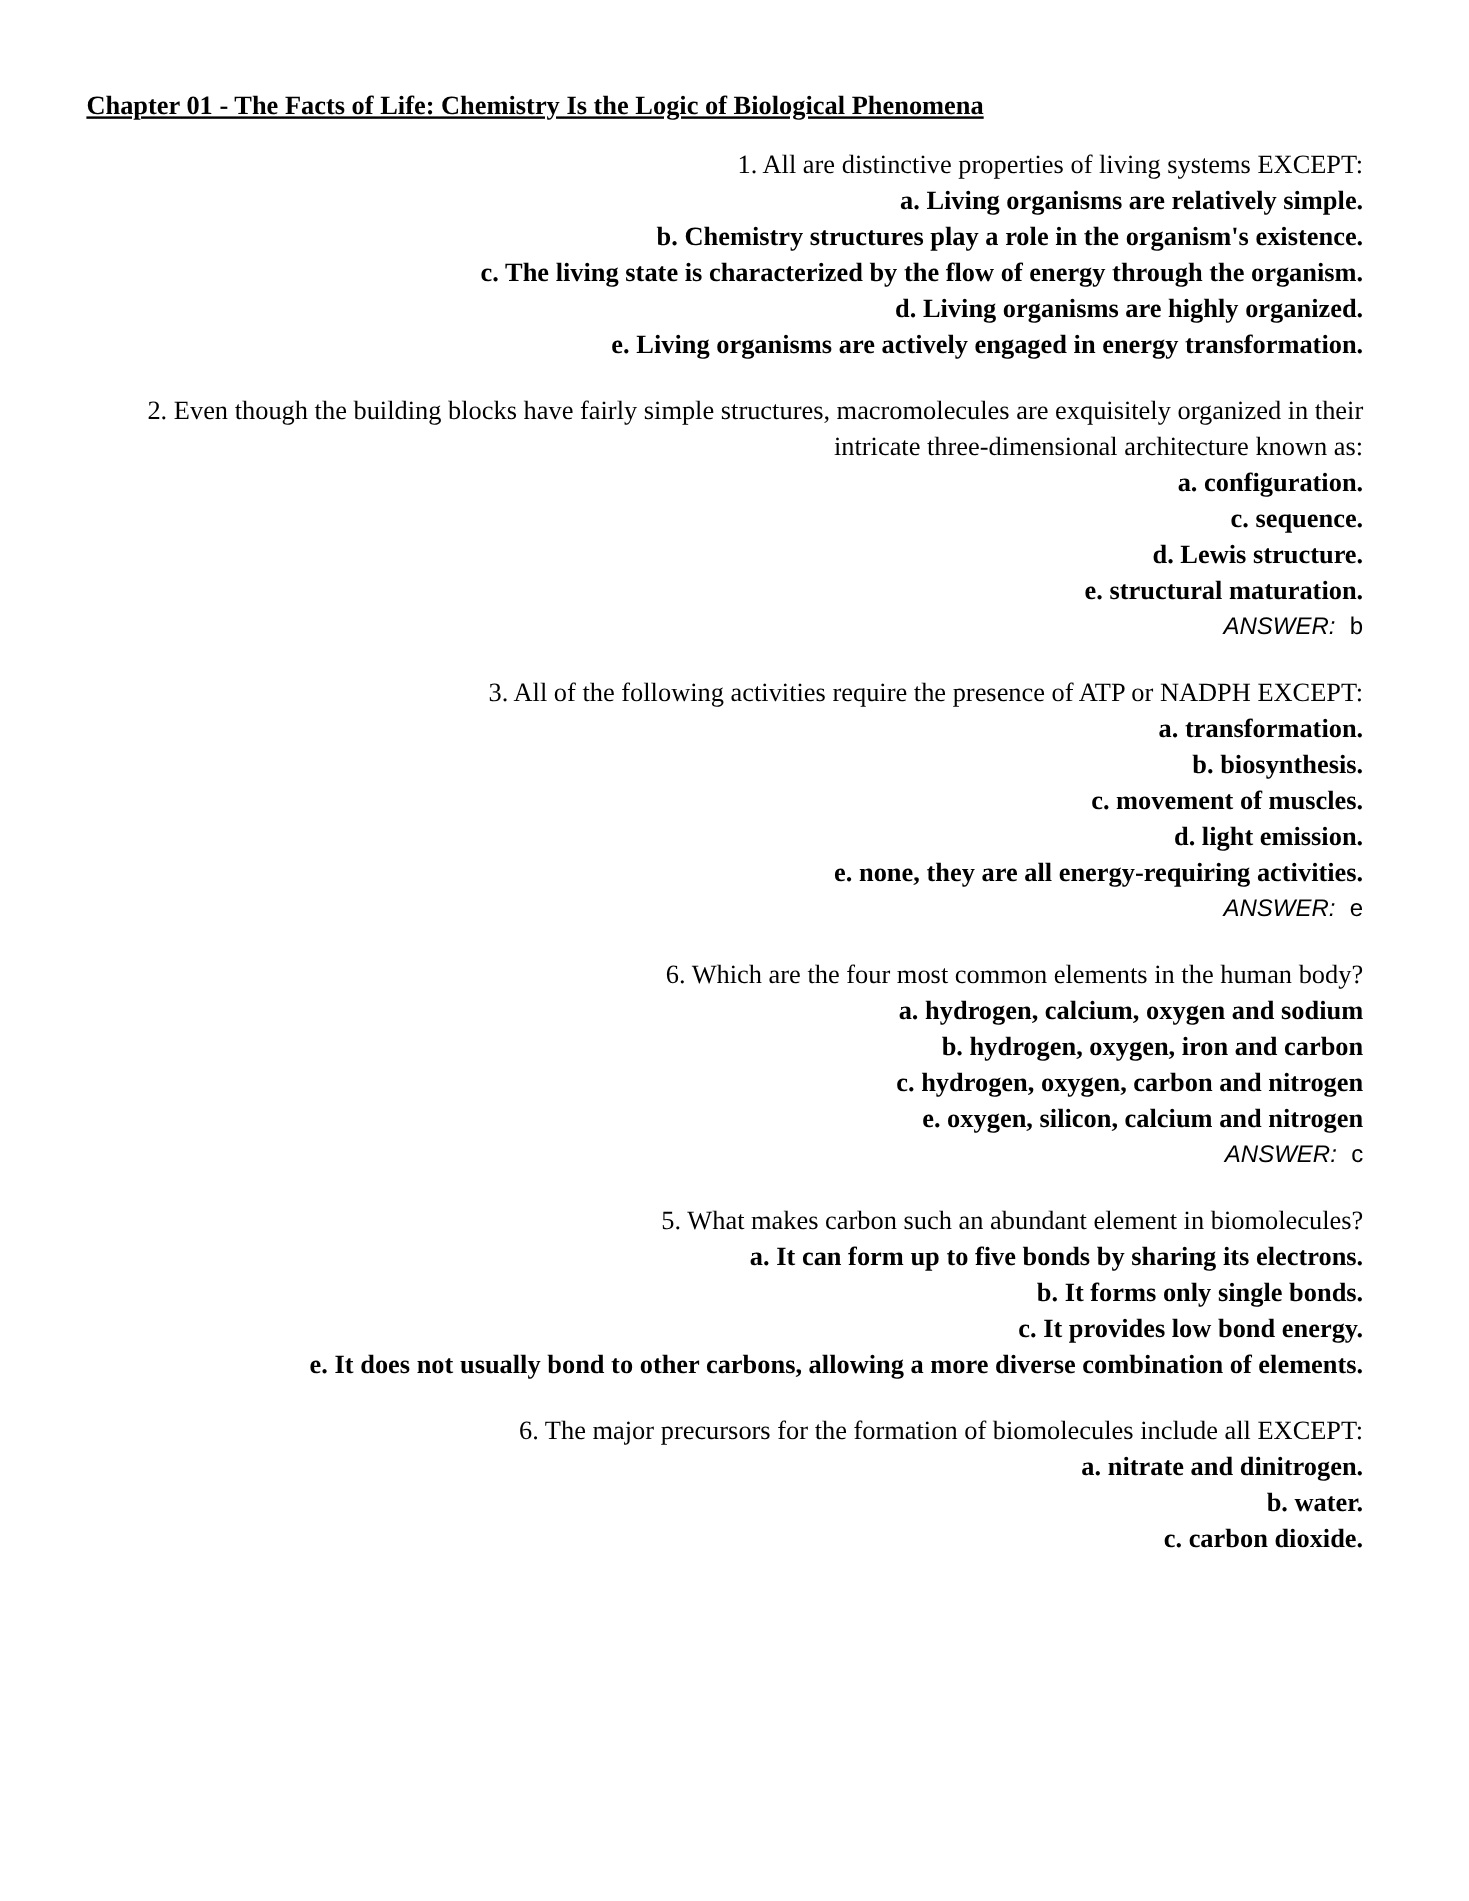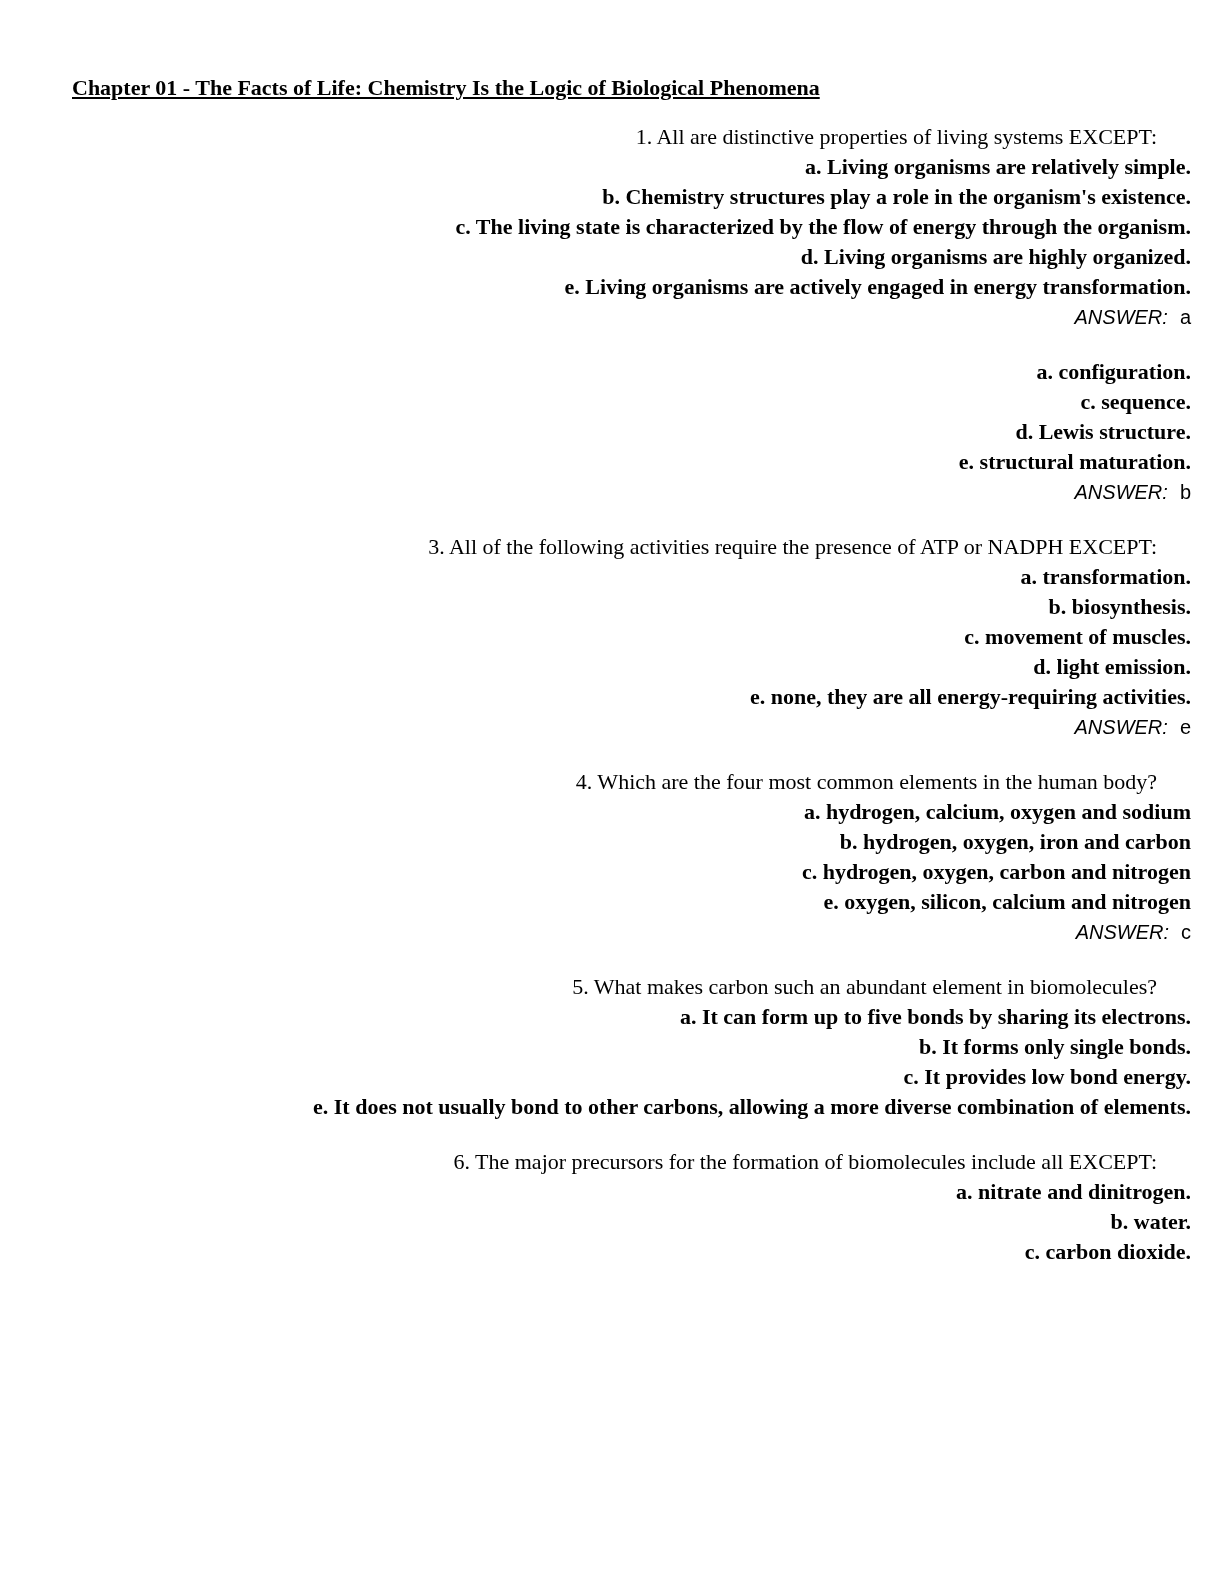--- a/index.html
+++ b/index.html
@@ -10,21 +10,21 @@
   body {
     width: 1224px;
     height: 1584px;
     position: relative;
     overflow: hidden;
   }
   .page {
     box-sizing: border-box;
     width: 1224px;
     height: 1584px;
-    padding: 73px 33px 0 72px;
+    padding: 73px 88px 0 72px;
     color: #000000;
     font-family: "Liberation Serif", serif;
     font-size: 22px;
     line-height: 30px;
   }
   .title {
     font-size: 22px;
     font-weight: bold;
     text-decoration: underline;
     margin: 0 0 19px 0;
@@ -65,44 +65,44 @@
   <div id="questions">
       <div class="question">
         <p class="stem">1. All are distinctive properties of living systems EXCEPT:</p>
         <div class="options">
           <p class="option">a. Living organisms are relatively simple.</p>
           <p class="option">b. Chemistry structures play a role in the organism's existence.</p>
           <p class="option">c. The living state is characterized by the flow of energy through the organism.</p>
           <p class="option">d. Living organisms are highly organized.</p>
           <p class="option">e. Living organisms are actively engaged in energy transformation.</p>
         </div>
-        <p class="answer-line"><span class="answer-label">ANSWER:</span><span class="answer-value">a</span></p>
       </div>
       <div class="question">
+        <p class="stem">2. Even though the building blocks have fairly simple structures, macromolecules are exquisitely organized in their intricate three-dimensional architecture known as:</p>
         <div class="options">
           <p class="option">a. configuration.</p>
           <p class="option">c. sequence.</p>
           <p class="option">d. Lewis structure.</p>
           <p class="option">e. structural maturation.</p>
         </div>
         <p class="answer-line"><span class="answer-label">ANSWER:</span><span class="answer-value">b</span></p>
       </div>
       <div class="question">
         <p class="stem">3. All of the following activities require the presence of ATP or NADPH EXCEPT:</p>
         <div class="options">
           <p class="option">a. transformation.</p>
           <p class="option">b. biosynthesis.</p>
           <p class="option">c. movement of muscles.</p>
           <p class="option">d. light emission.</p>
           <p class="option">e. none, they are all energy-requiring activities.</p>
         </div>
         <p class="answer-line"><span class="answer-label">ANSWER:</span><span class="answer-value">e</span></p>
       </div>
       <div class="question">
-        <p class="stem">4. Which are the four most common elements in the human body?</p>
+        <p class="stem">6. Which are the four most common elements in the human body?</p>
         <div class="options">
           <p class="option">a. hydrogen, calcium, oxygen and sodium</p>
           <p class="option">b. hydrogen, oxygen, iron and carbon</p>
           <p class="option">c. hydrogen, oxygen, carbon and nitrogen</p>
           <p class="option">e. oxygen, silicon, calcium and nitrogen</p>
         </div>
         <p class="answer-line"><span class="answer-label">ANSWER:</span><span class="answer-value">c</span></p>
       </div>
       <div class="question">
         <p class="stem">5. What makes carbon such an abundant element in biomolecules?</p>

